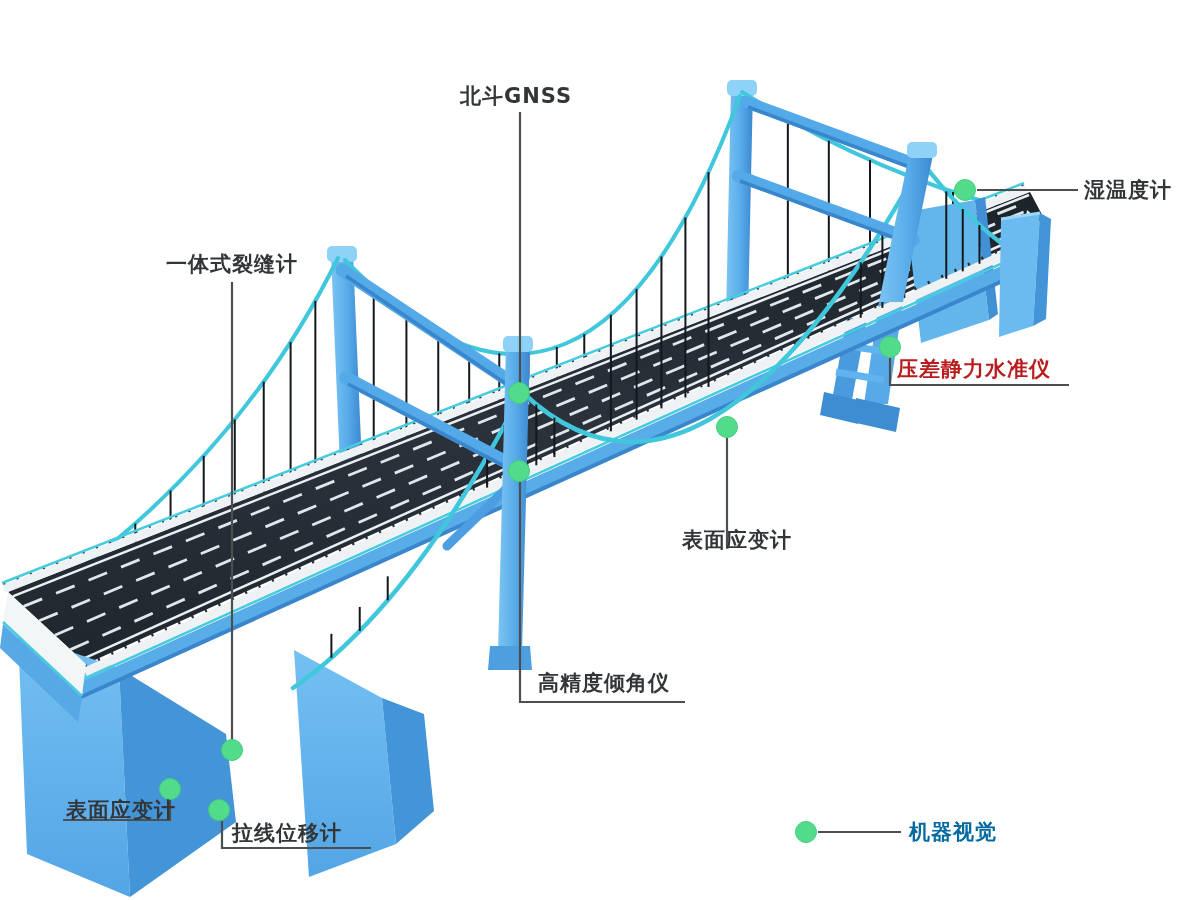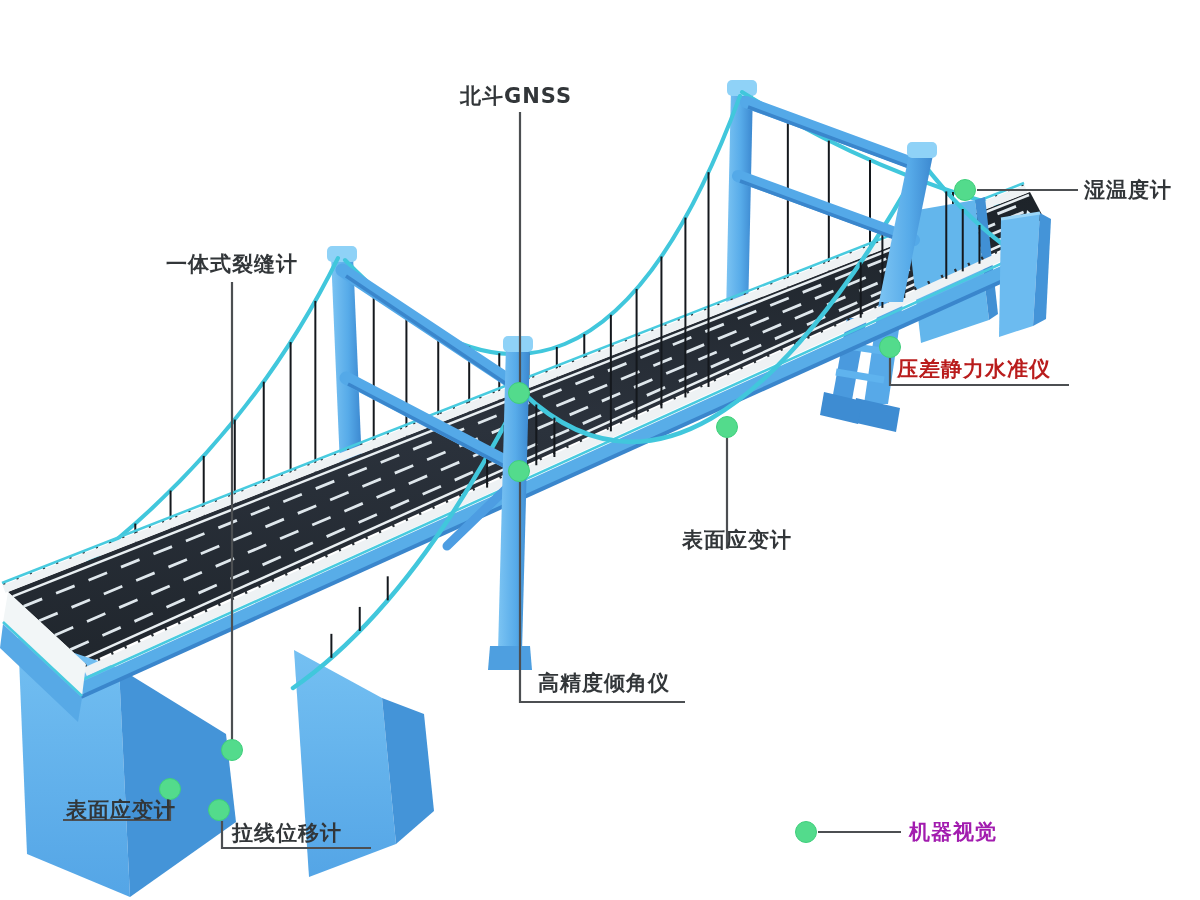--- a/index.html
+++ b/index.html
@@ -198,15 +198,15 @@
     </svg>
 
   <div class="lbl" style="color: rgb(50, 54, 57); left: 516px; top: 96px; transform: translate(-50%, -50%);">北斗GNSS</div>
   <div class="lbl" style="color: rgb(50, 54, 57); left: 1084px; top: 190px; transform: translate(0px, -50%);">湿温度计</div>
   <div class="lbl" style="color: rgb(50, 54, 57); left: 232px; top: 264px; transform: translate(-50%, -50%);">一体式裂缝计</div>
   <div class="lbl" style="color: #b91c1c; left: 897px; top: 369px; transform: translate(0px, -50%);">压差静力水准仪</div>
   <div class="lbl" style="color: rgb(50, 54, 57); left: 737px; top: 540px; transform: translate(-50%, -50%);">表面应变计</div>
   <div class="lbl" style="color: rgb(50, 54, 57); left: 538px; top: 683px; transform: translate(0px, -50%);">高精度倾角仪</div>
   <div class="lbl" style="color: rgb(50, 54, 57); left: 66px; top: 810px; transform: translate(0px, -50%);">表面应变计</div>
   <div class="lbl" style="color: rgb(50, 54, 57); left: 232px; top: 833px; transform: translate(0px, -50%);">拉线位移计</div>
-  <div class="lbl" style="color: #a21caf; left: 909px; top: 832px; transform: translate(0px, -50%);">机器视觉</div>
+  <div class="lbl" style="color: #0369a1; left: 909px; top: 832px; transform: translate(0px, -50%);">机器视觉</div>
 
 </div>
 
 </body></html>

